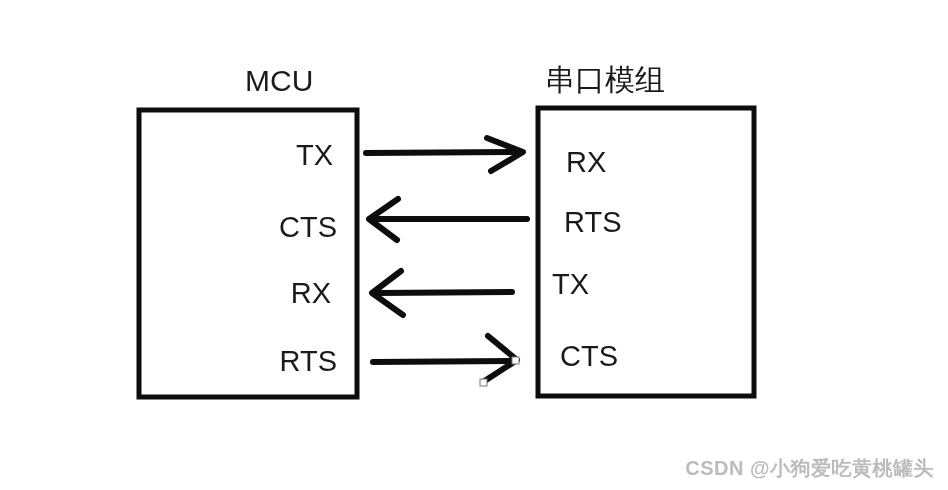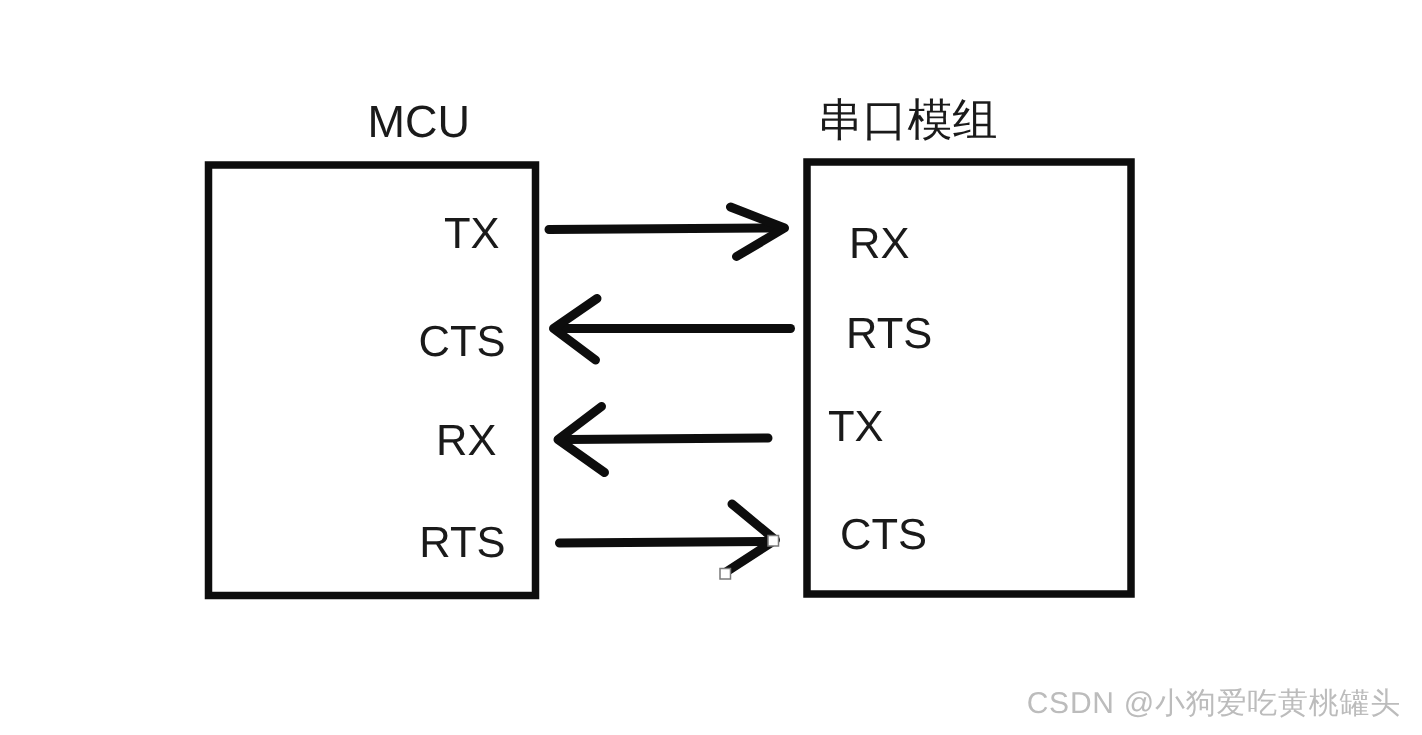--- a/index.html
+++ b/index.html
@@ -44,20 +44,21 @@
     stroke-width: 1;
   }
   .watermark {
     position: absolute;
     right: 14px;
     bottom: 8px;
     color: #bcbcbc;
     font-size: 20px;
     letter-spacing: 0.5px;
     white-space: nowrap;
+    font-weight: bold;
   }
 </style>
 </head>
 <body>
 
 <div class="stage">
   <svg width="948" height="490" viewBox="0 0 948 490">
 
     <rect class="box" x="139" y="110" width="218" height="287"></rect>
 

